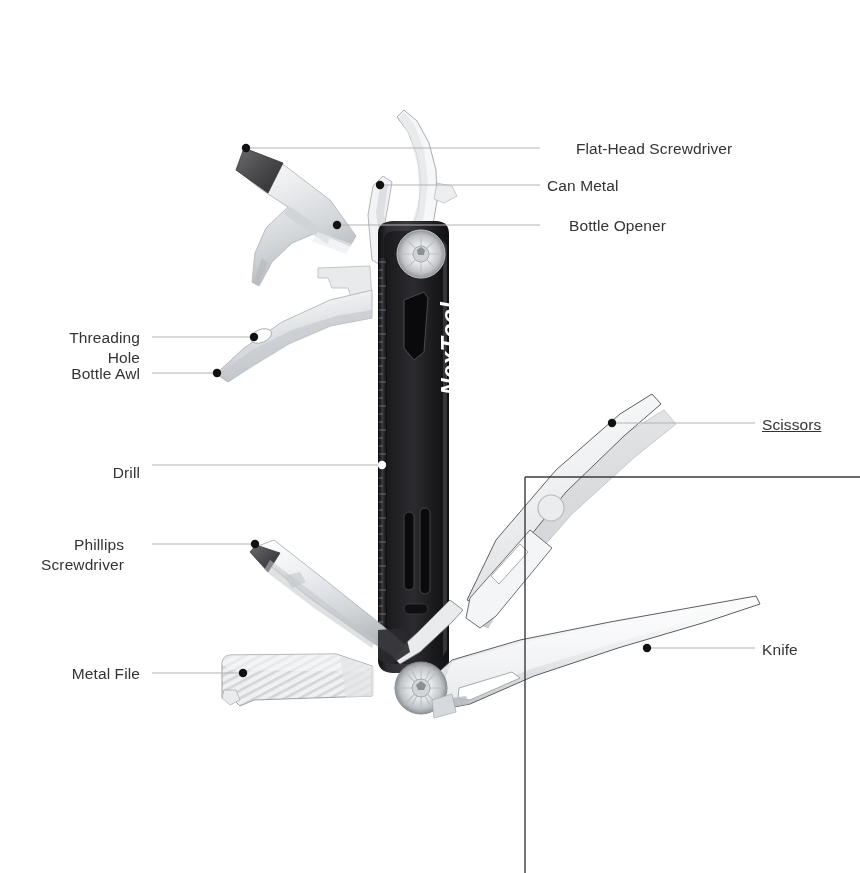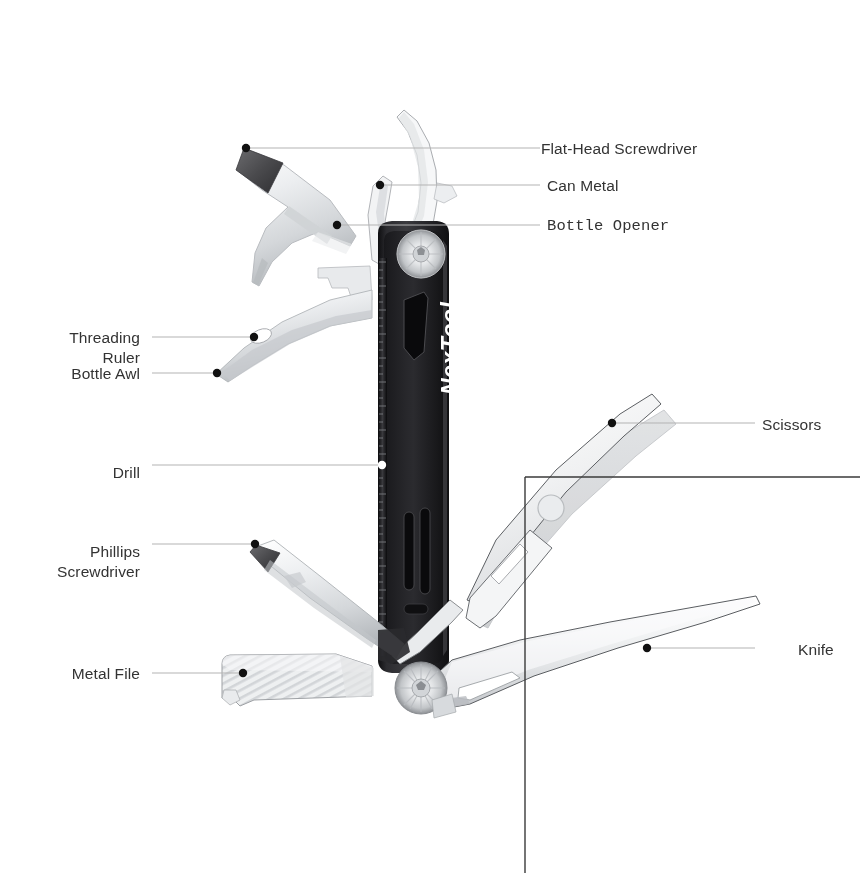--- a/index.html
+++ b/index.html
@@ -328,26 +328,26 @@
 
     <g id="bracket-group">
         <line x1="525" y1="477" x2="860" y2="477" stroke="#3a3a3a" stroke-width="1.4"></line>
         <line x1="525" y1="477" x2="525" y2="873" stroke="#3a3a3a" stroke-width="1.4"></line>
       </g>
   </svg>
 
   <div class="brandmark" style="left:437px; top:395px; transform: rotate(-90deg);">NexTool</div>
 
   <div id="labels">
-      <div class="callout-label right-side" style="left: 541px; top: 139px;">Flat-Head Screwdriver</div>
+      <div class="callout-label right-side" style="left: 576px; top: 139px;">Flat-Head Screwdriver</div>
       <div class="callout-label right-side" style="left: 547px; top: 176px;">Can Metal</div>
-      <div class="callout-label right-side" style="left: 547px; top: 216px; font-family: Liberation Mono, monospace;">Bottle Opener</div>
-      <div class="callout-label right-side" style="left: 762px; top: 415px;">Scissors</div>
-      <div class="callout-label right-side" style="left: 762px; top: 640px; margin-left: 36px;">Knife</div>
-      <div class="callout-label left-side" style="left: 36px; top: 328px; width: 104px;">Threading Ruler</div>
+      <div class="callout-label right-side" style="left: 569px; top: 216px;">Bottle Opener</div>
+      <div class="callout-label right-side" style="left: 762px; top: 415px; text-decoration: underline;">Scissors</div>
+      <div class="callout-label right-side" style="left: 762px; top: 640px;">Knife</div>
+      <div class="callout-label left-side" style="left: 36px; top: 328px; width: 104px;">Threading Hole</div>
       <div class="callout-label left-side" style="left: 36px; top: 364px; width: 104px;">Bottle Awl</div>
       <div class="callout-label left-side" style="left: 36px; top: 463px; width: 104px;">Drill</div>
-      <div class="callout-label left-side" style="left: 36px; top: 535px; width: 104px; margin-top: 7px;">Phillips
+      <div class="callout-label left-side" style="left: 20px; top: 535px; width: 104px;">Phillips
 Screwdriver</div>
       <div class="callout-label left-side" style="left: 36px; top: 664px; width: 104px;">Metal File</div>
     </div>
 
 </div>
 
 </body></html>

